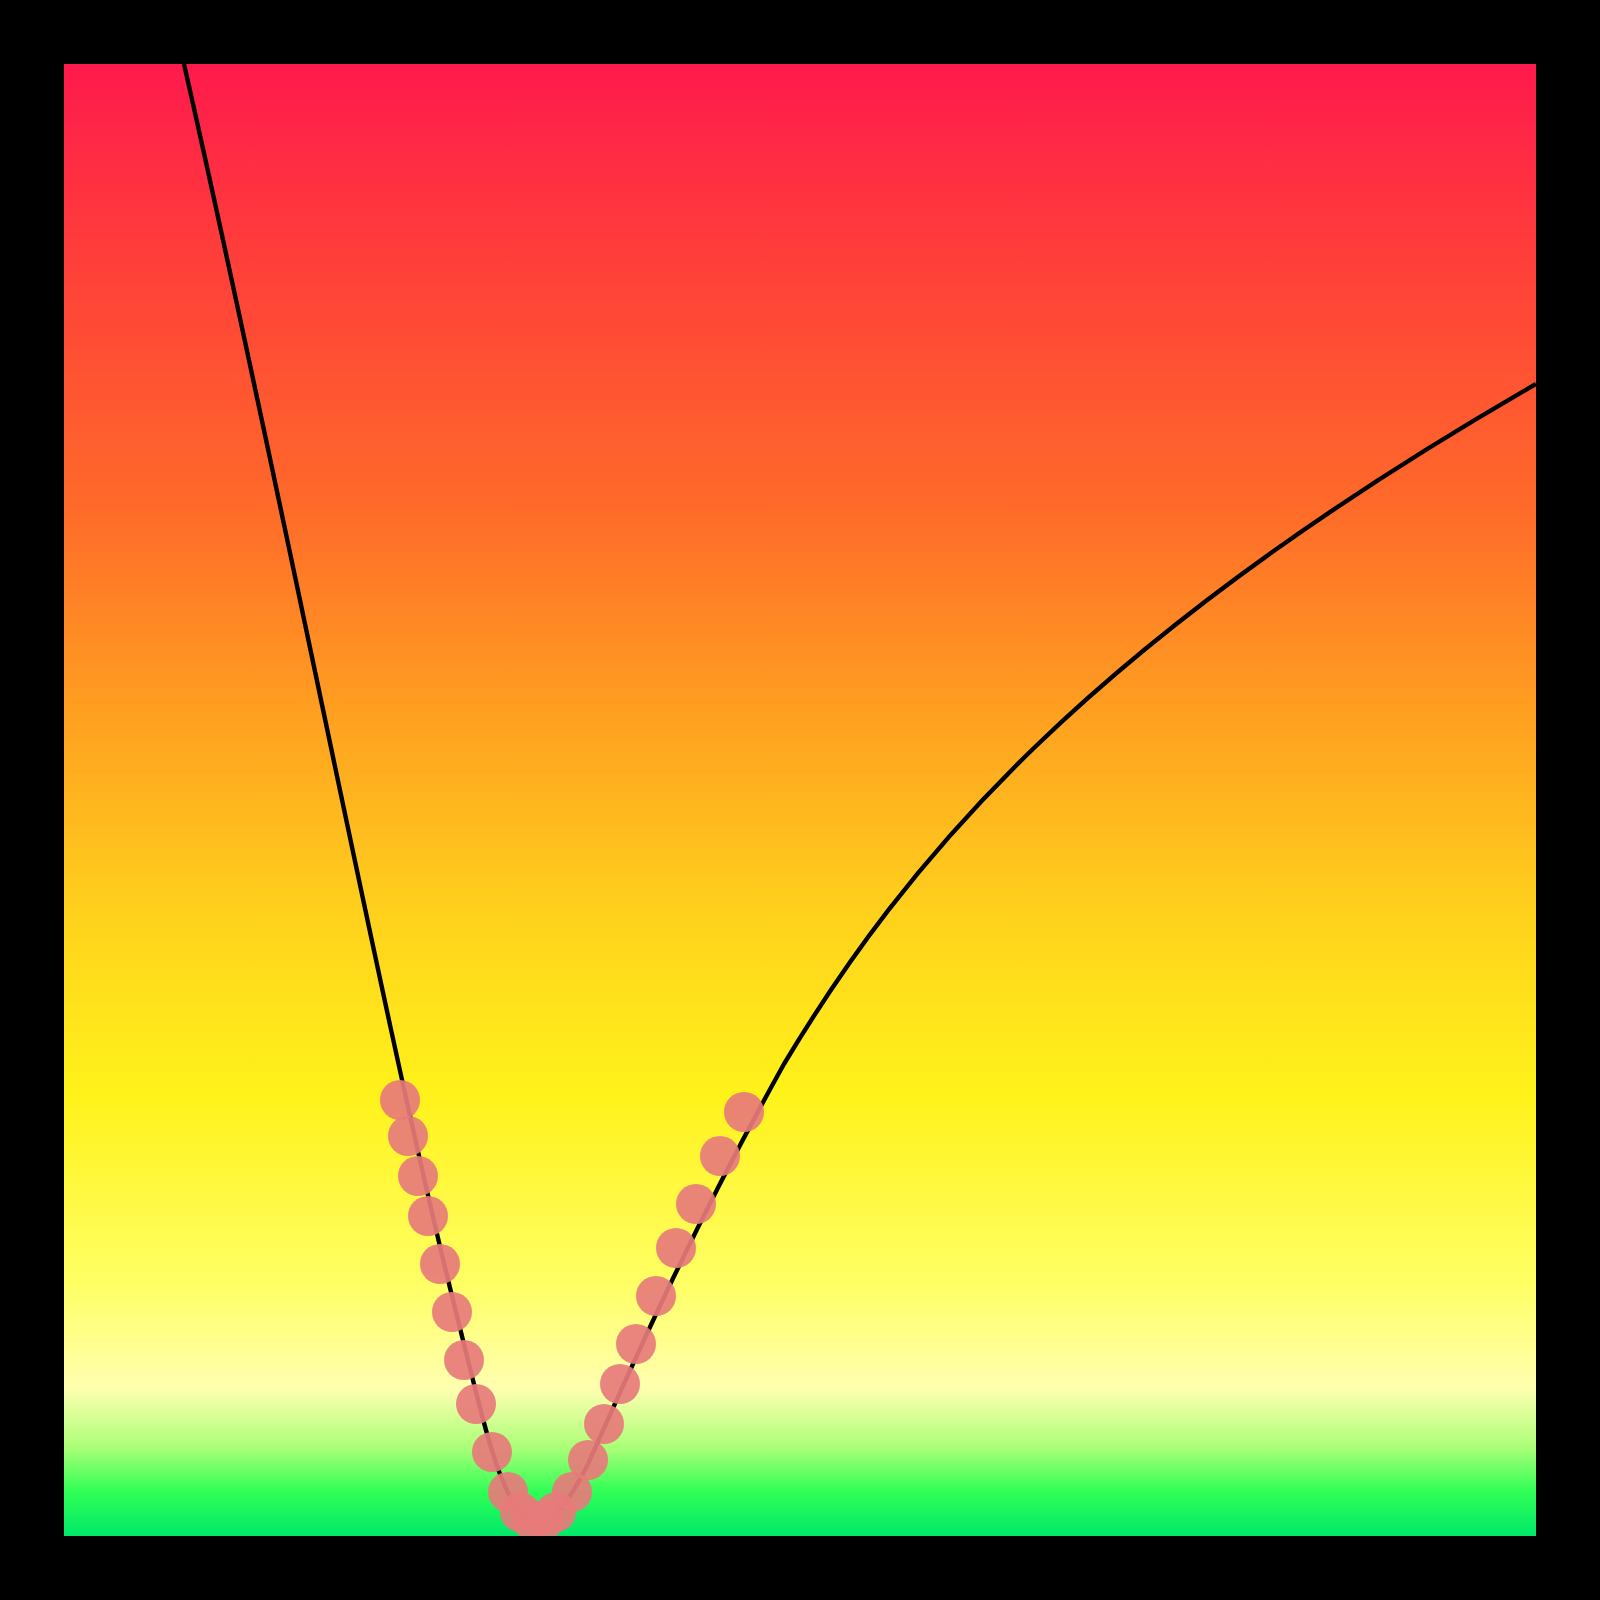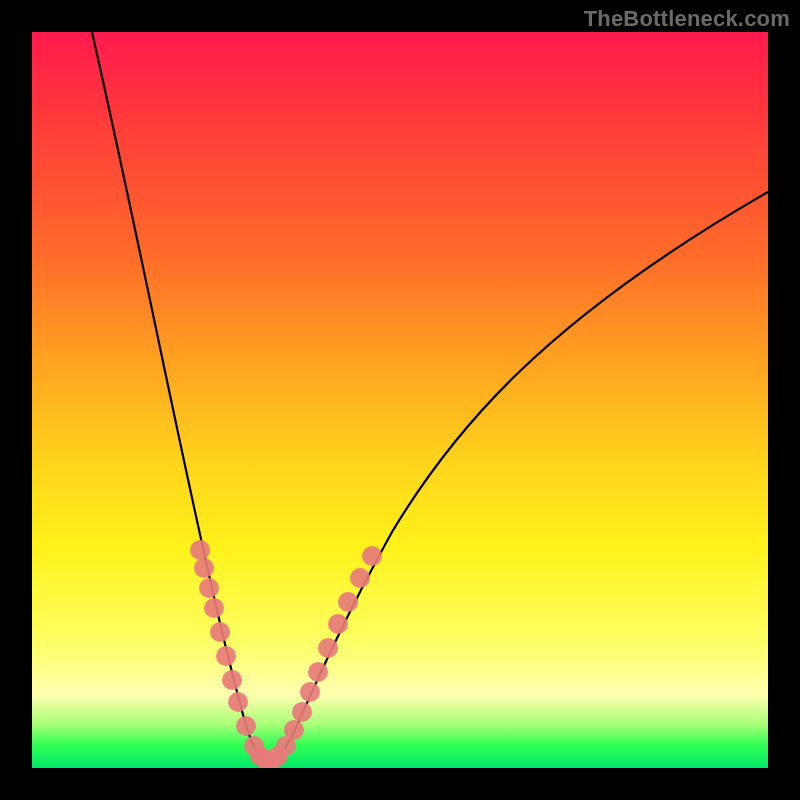--- a/index.html
+++ b/index.html
@@ -76,14 +76,13 @@
           <circle cx="278" cy="660" r="10"></circle>
           <circle cx="286" cy="640" r="10"></circle>
           <circle cx="296" cy="616" r="10"></circle>
           <circle cx="306" cy="592" r="10"></circle>
           <circle cx="316" cy="570" r="10"></circle>
           <circle cx="328" cy="546" r="10"></circle>
           <circle cx="340" cy="524" r="10"></circle>
         </g>
     </svg>
   </div>
-  <div class="watermark">TheBottleneck.com</div>
 </div>
 
 </body></html>

